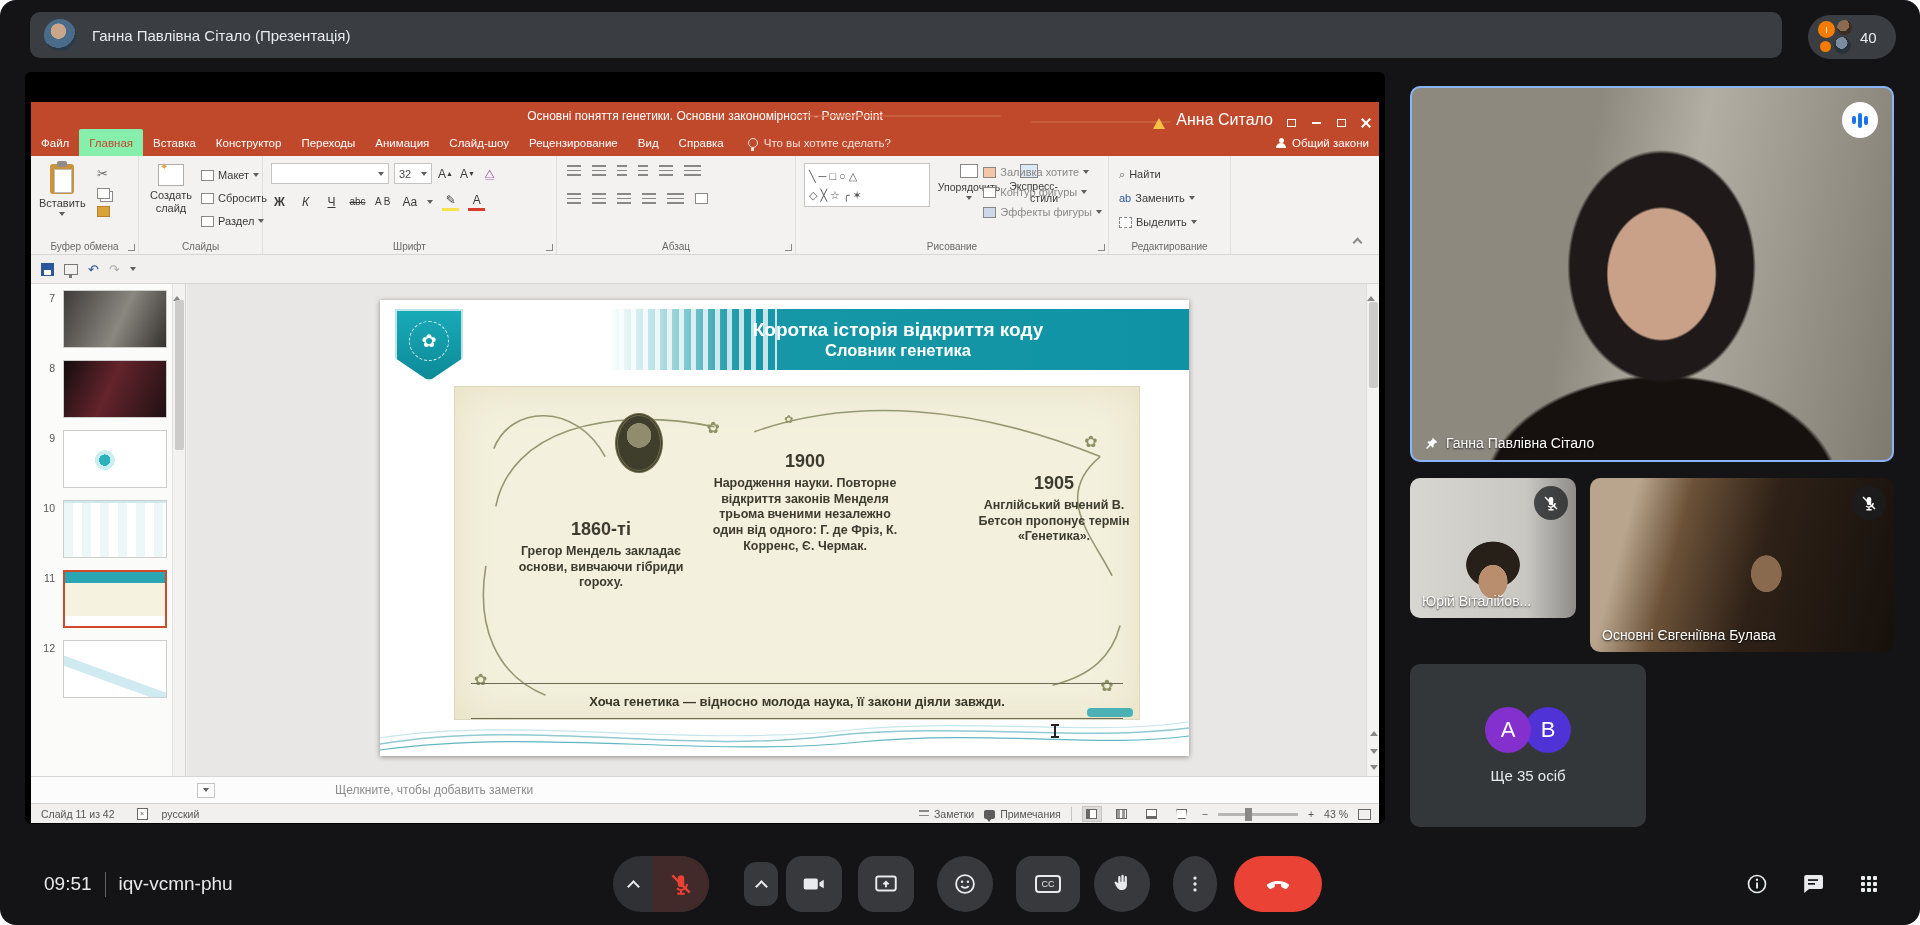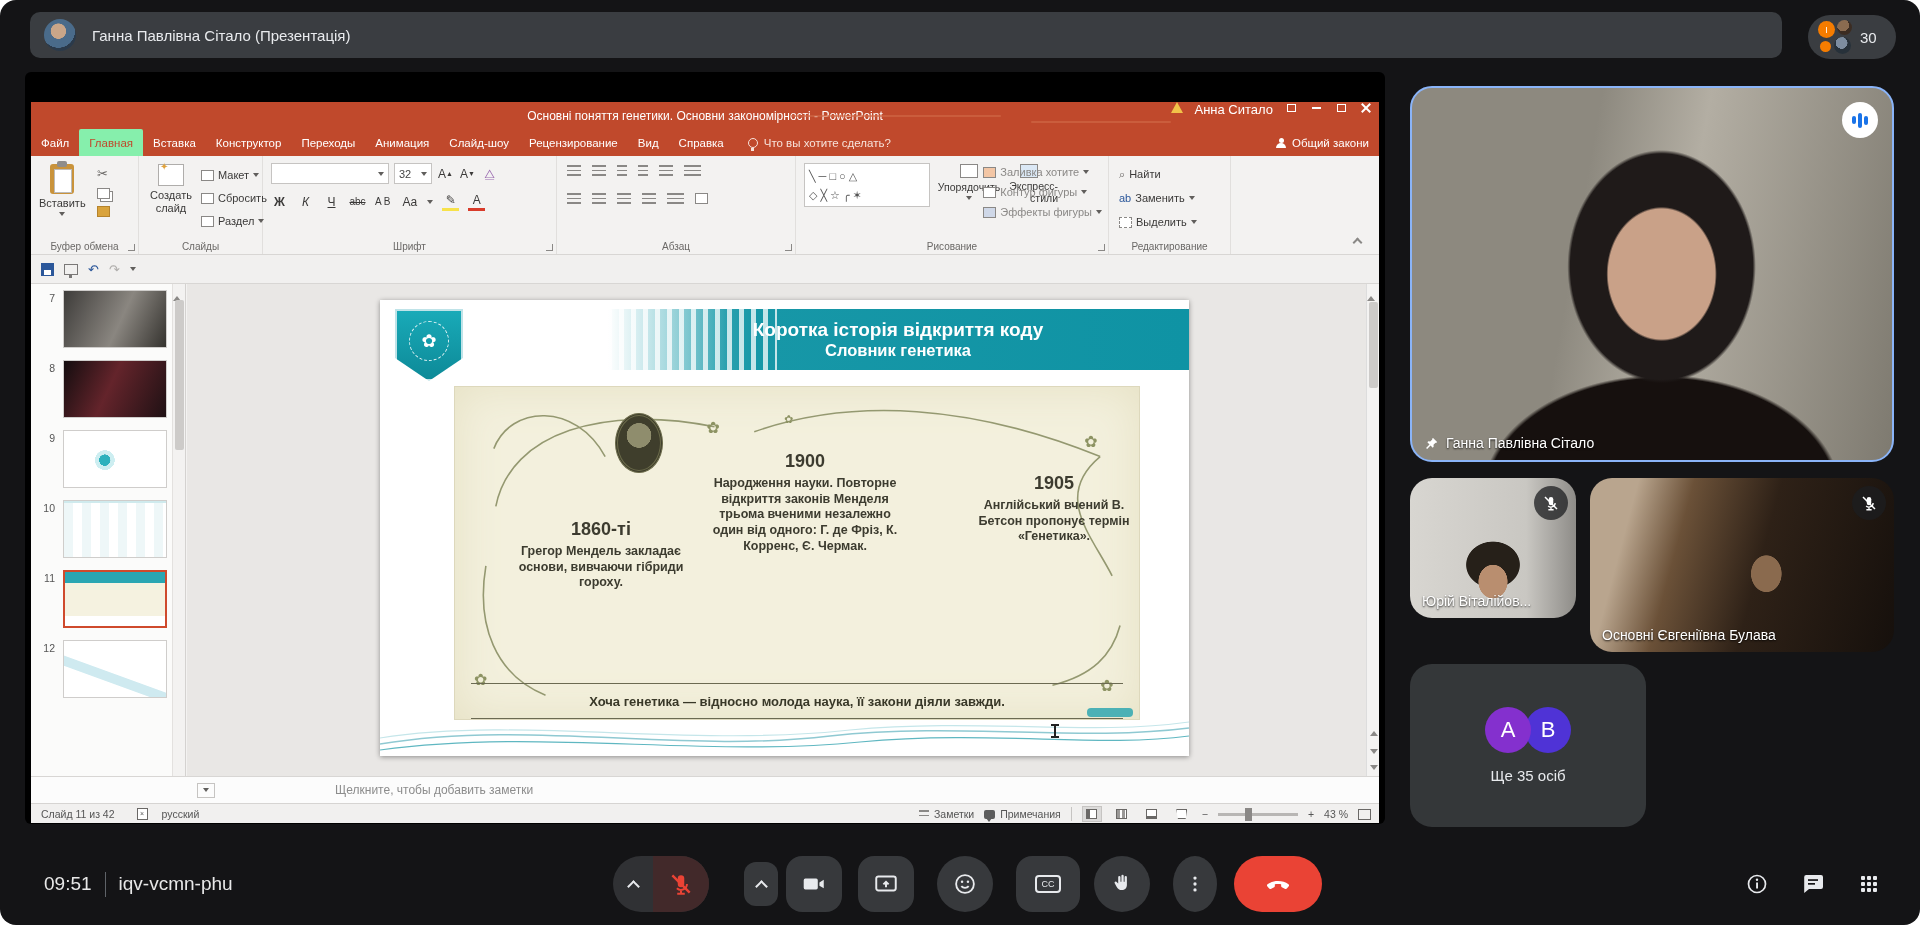--- a/index.html
+++ b/index.html
@@ -14,21 +14,21 @@
   .avclust .a1{position:absolute;left:0;top:1px;width:17px;height:17px;border-radius:50%;background:#f57c00;color:#fff;font-size:9px;display:flex;align-items:center;justify-content:center}
   .avclust .a2{position:absolute;right:0;top:0;width:15px;height:15px;border-radius:50%;background:radial-gradient(circle at 40% 35%,#8a6b50 0 45%,#3b2c22 46%)}
   .avclust .a3{position:absolute;left:2px;bottom:2px;width:11px;height:11px;border-radius:50%;background:#f57c00}
   .avclust .a4{position:absolute;right:1px;bottom:0;width:17px;height:17px;border-radius:50%;background:radial-gradient(circle at 45% 35%,#7d8da0 0 40%,#27313a 41%)}
 
   
   .stage{position:absolute;left:25px;top:72px;width:1360px;height:752px;background:#000;border-radius:6px}
   .ppt{position:absolute;left:6px;top:30px;width:1348px;height:721px;background:#f3f2f1;font-size:11px;color:#444}
   .ppt-title{position:absolute;left:0;top:0;width:100%;height:27px;background:#c0492c;color:#fff;display:flex;align-items:center;justify-content:center;font-size:12px}
   .ppt-title .trace{position:absolute;top:13px;height:2px;background:#cf6847;opacity:.65;border-radius:2px}
-  .ppt-right{position:absolute;right:6px;top:0;height:27px;display:flex;align-items:flex-start;gap:11px;font-size:13px}
+  .ppt-right{position:absolute;right:6px;top:0;height:27px;display:flex;align-items:flex-end;gap:11px;font-size:16px}
   .warn-tri{width:0;height:0;border-left:6px solid transparent;border-right:6px solid transparent;border-bottom:11px solid #f2c249}
   .winbtn{width:14px;height:12px;display:flex;align-items:center;justify-content:center;position:relative}
   .wb-min{width:9px;height:2px;background:#fff}
   .wb-max{width:9px;height:8px;border:1.5px solid #fff}
   .wb-close{position:relative;width:10px;height:10px}
   .wb-close::before,.wb-close::after{content:"";position:absolute;left:4px;top:-1px;width:2px;height:12px;background:#fff}
   .wb-close::before{transform:rotate(45deg)}.wb-close::after{transform:rotate(-45deg)}
 
   .ppt-tabs{position:absolute;left:0;top:27px;width:100%;height:27px;background:#c0492c;display:flex;align-items:stretch;color:#fff;font-size:11.5px}
   .tab{display:flex;align-items:center;padding:0 10px;cursor:default}
@@ -116,21 +116,21 @@
   .viewbtn.active{background:#dcdbda;border:1px solid #c6c4c2}
   .vb-g{width:11px;height:10px;border:1px solid #6a6866;background:#fff}
   .zoomtrack{position:relative;width:80px;height:3px;background:#b8b6b4}
   .zoomthumb{position:absolute;left:34%;top:-5px;width:7px;height:13px;background:#8a8886}
   .fitic{width:13px;height:11px;border:1px solid #6a6866;position:relative}
   .bubble{width:11px;height:9px;background:#5c5c5c;border-radius:2px;position:relative}
   .bubble::after{content:"";position:absolute;left:2px;bottom:-3px;border-left:3px solid transparent;border-right:3px solid transparent;border-top:4px solid #5c5c5c}
   .spell{width:11px;height:12px;border:1px solid #6a6866;background:#fff;font-size:7px;line-height:10px;text-align:center;color:#555}
 
   
-  .tile{position:absolute;border-radius:22px;overflow:hidden;background:#2a2b2e}
+  .tile{position:absolute;border-radius:10px;overflow:hidden;background:#2a2b2e}
   .tile .nm{position:absolute;left:12px;bottom:9px;display:flex;align-items:center;gap:7px;color:#fff;font-size:14px;text-shadow:0 1px 2px rgba(0,0,0,.85);z-index:3}
   .mutec{position:absolute;top:8px;right:8px;width:34px;height:34px;border-radius:50%;background:rgba(28,29,32,.75);display:flex;align-items:center;justify-content:center;z-index:3}
   .tile-main{left:1410px;top:86px;width:484px;height:376px;border:2px solid #8ab4f8;background:
     radial-gradient(ellipse 92px 112px at 52% 50%,#c9a188 0 58%,rgba(0,0,0,0) 60%),
     radial-gradient(ellipse 152px 188px at 52% 48%,#1f1a19 0 60%,rgba(0,0,0,0) 62%),
     radial-gradient(ellipse 250px 170px at 52% 110%,#16100e 0 70%,rgba(0,0,0,0) 72%),
     linear-gradient(100deg,#8d897f 0 35%,#b3aea3 55%,#7e7a70 100%)}
   .audioc{position:absolute;top:14px;right:14px;width:36px;height:36px;border-radius:50%;background:#fff;display:flex;align-items:center;justify-content:center;gap:2.5px}
   .audioc i{display:block;width:3.5px;background:#1a73e8;border-radius:2px}
   .tile-yurii{left:1410px;top:478px;width:166px;height:140px;background:
@@ -178,21 +178,21 @@
     <div class="presenter-avatar"></div>
     <span>Ганна Павлівна Сітало (Презентація)</span>
   </div>
   <div class="count-pill">
     <span class="avclust">
       <span class="a1">І</span>
       <span class="a2"></span>
       <span class="a3"></span>
       <span class="a4"></span>
     </span>
-    <span>30</span>
+    <span>40</span>
   </div>
 
   <div class="stage">
     <div class="ppt">
 
       <div class="ppt-title">
         <span class="trace" style="left:760px;width:210px"></span>
         <span class="trace" style="left:1000px;width:140px;top:19px"></span>
         <span>Основні поняття генетики. Основни закономірності - PowerPoint</span>
         <span class="ppt-right">

